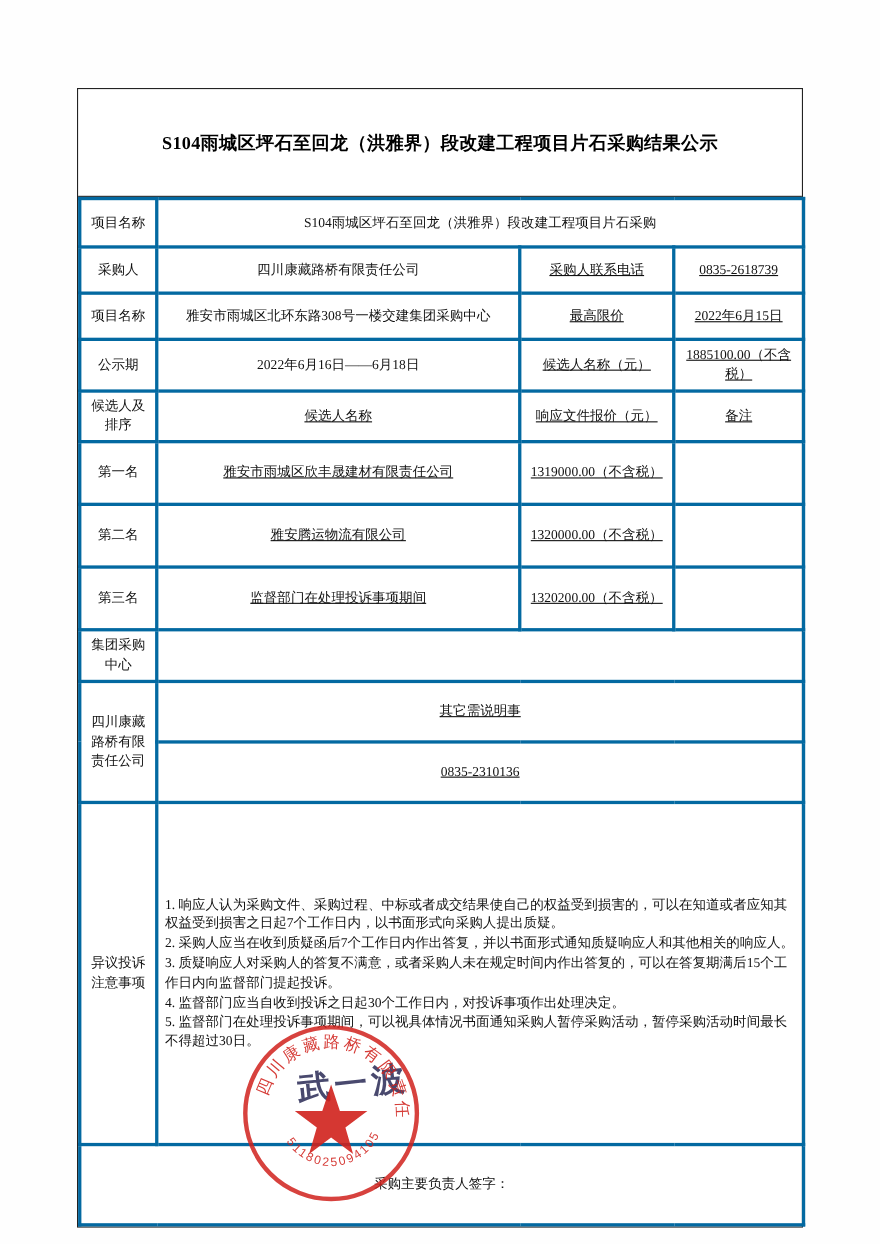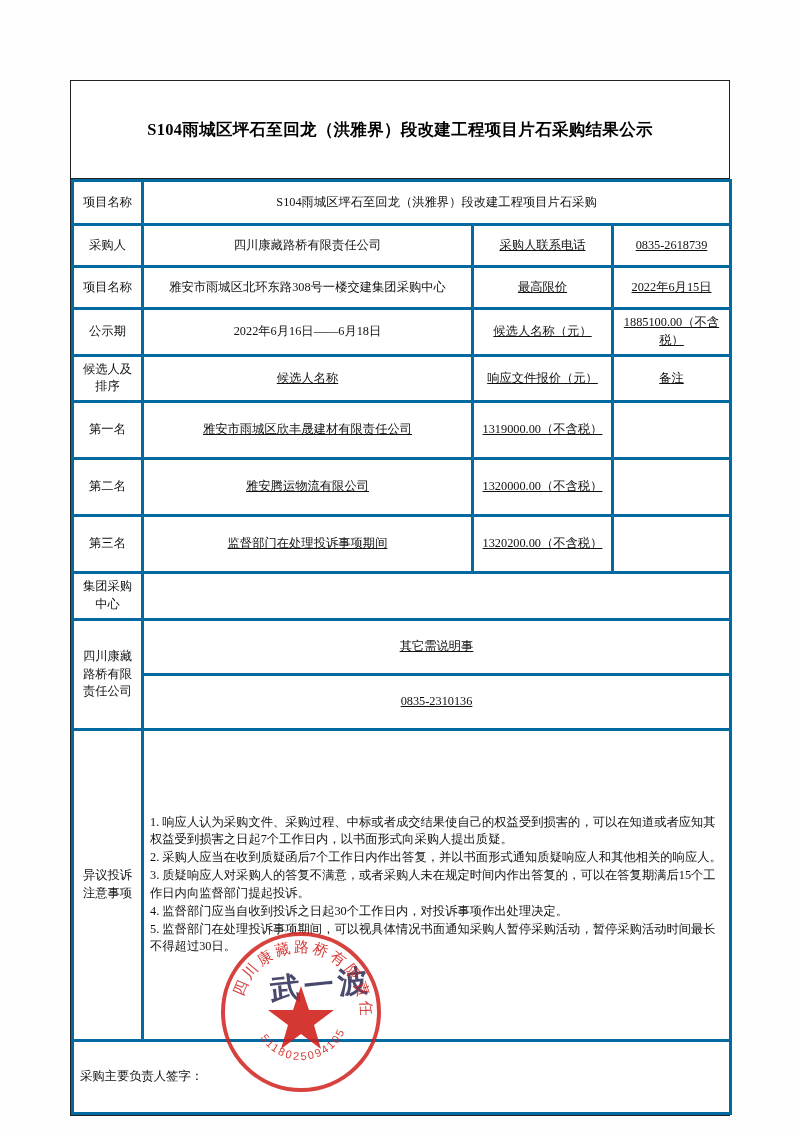--- a/index.html
+++ b/index.html
@@ -89,21 +89,21 @@
     line-height: 1.85;
     height: 300px;
     vertical-align: top;
   }
   .notice p {
     margin: 0;
     text-indent: 0;
   }
   .sign-row td {
     height: 62px;
-    text-align: left;
+    text-align: center;
     padding-left: 12px;
     font-size: 13px;
   }
   
   .seal {
     position: absolute;
     left: 217px;
     top: 928px;
     width: 168px;
     height: 168px;

